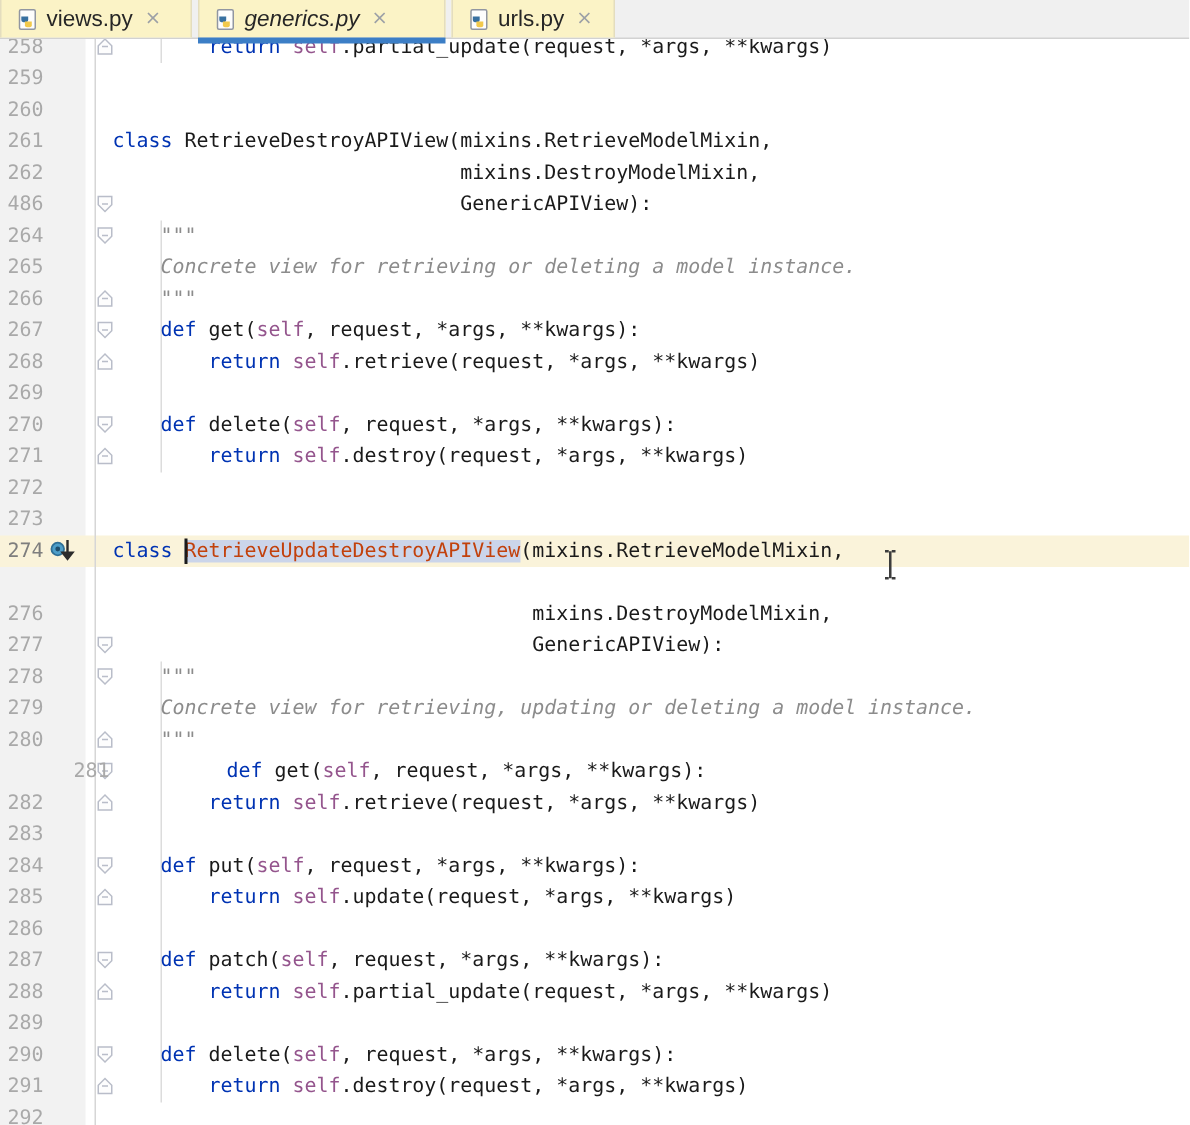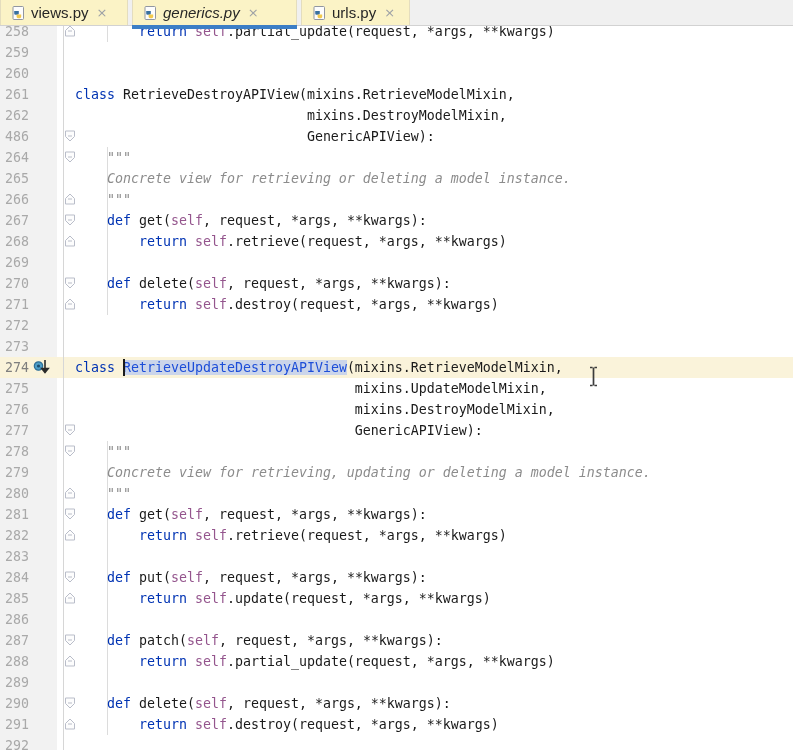--- a/index.html
+++ b/index.html
@@ -21,21 +21,21 @@
   }
   .lnum {
     position:absolute; left:5px; top:0; white-space:pre;
     font:13.29px/21px "DejaVu Sans Mono", monospace; color:#A9A9A9;
   }
   .lnum.cur { color:#7E7E7E; }
   .tok-kw   { color:#0033B3; }
   .tok-self { color:#94558D;text-align:center; }
   .tok-txt  { color:#1A1A1A; }
   .tok-doc  { color:#8C8C8C; font-style:italic; }
-  .tok-hl   { background:#CBD5EA; color:#1d4ed8; }
+  .tok-hl   { background:#CBD5EA; color:#c2410c; }
   .fold { position:absolute; left:64px; width:12px; height:12px; }
   #caret { position:absolute; width:2px; height:17px; background:#1b1b1b; }
   #gutter-icon { position:absolute; width:20px; height:18px; }
   #mouse-cursor { position:absolute; width:11px; height:21px; }
   
   #tabbar {
     position:absolute; left:0; top:0; right:0; height:25px;
     background:#F0F0F0; border-bottom:1px solid #D2D2D2; z-index:20;
   }
   .tab {
@@ -160,24 +160,20 @@
         <div class="code"></div>
       </div>
       <div class="row" style="top: 336px;">
         <div class="lnum">273</div>
         <div class="code"></div>
       </div>
       <div class="row" style="top: 357px;">
         <div class="lnum cur">274</div>
         <div class="code"><span class="tok-kw">class</span><span class="tok-txt"> </span><span class="tok-hl">RetrieveUpdateDestroyAPIView</span><span class="tok-txt">(mixins.RetrieveModelMixin,</span></div>
       </div>
-      <div class="row" style="top: 378px;">
-        <div class="lnum">275</div>
-        <div class="code"><span class="tok-txt">                                   mixins.UpdateModelMixin,</span></div>
-      </div>
       <div class="row" style="top: 399px;">
         <div class="lnum">276</div>
         <div class="code"><span class="tok-txt">                                   mixins.DestroyModelMixin,</span></div>
       </div>
       <svg class="fold" viewBox="0 0 12 12" style="top: 424px;">
         <path d="M1.5 1 H10.5 V6.5 L6 11 L1.5 6.5 Z" fill="#FDFDFD" stroke="#B9BDC9" stroke-width="1"></path>
         <path d="M4 6 H8" stroke="#B9BDC9" stroke-width="1"></path>
       </svg>
       <div class="row" style="top: 420px;">
         <div class="lnum">277</div>
@@ -200,21 +196,21 @@
         <path d="M4 6 H8" stroke="#B9BDC9" stroke-width="1"></path>
       </svg>
       <div class="row" style="top: 483px;">
         <div class="lnum">280</div>
         <div class="code"><span class="tok-doc">    """</span></div>
       </div>
       <svg class="fold" viewBox="0 0 12 12" style="top: 508px;">
         <path d="M1.5 1 H10.5 V6.5 L6 11 L1.5 6.5 Z" fill="#FDFDFD" stroke="#B9BDC9" stroke-width="1"></path>
         <path d="M4 6 H8" stroke="#B9BDC9" stroke-width="1"></path>
       </svg>
-      <div class="row" style="top: 504px;">
+      <div class="row" style="top: 504px; margin-left: 44px;">
         <div class="lnum">281</div>
         <div class="code"><span class="tok-txt">    </span><span class="tok-kw">def</span><span class="tok-txt"> get(</span><span class="tok-self">self</span><span class="tok-txt">, request, *args, **kwargs):</span></div>
       </div>
       <svg class="fold" viewBox="0 0 12 12" style="top: 529px;">
         <path d="M1.5 11 H10.5 V5.5 L6 1 L1.5 5.5 Z" fill="#FDFDFD" stroke="#B9BDC9" stroke-width="1"></path>
         <path d="M4 6 H8" stroke="#B9BDC9" stroke-width="1"></path>
       </svg>
       <div class="row" style="top: 525px;">
         <div class="lnum">282</div>
         <div class="code"><span class="tok-txt">        </span><span class="tok-kw">return</span><span class="tok-txt"> </span><span class="tok-self">self</span><span class="tok-txt">.retrieve(request, *args, **kwargs)</span></div>

